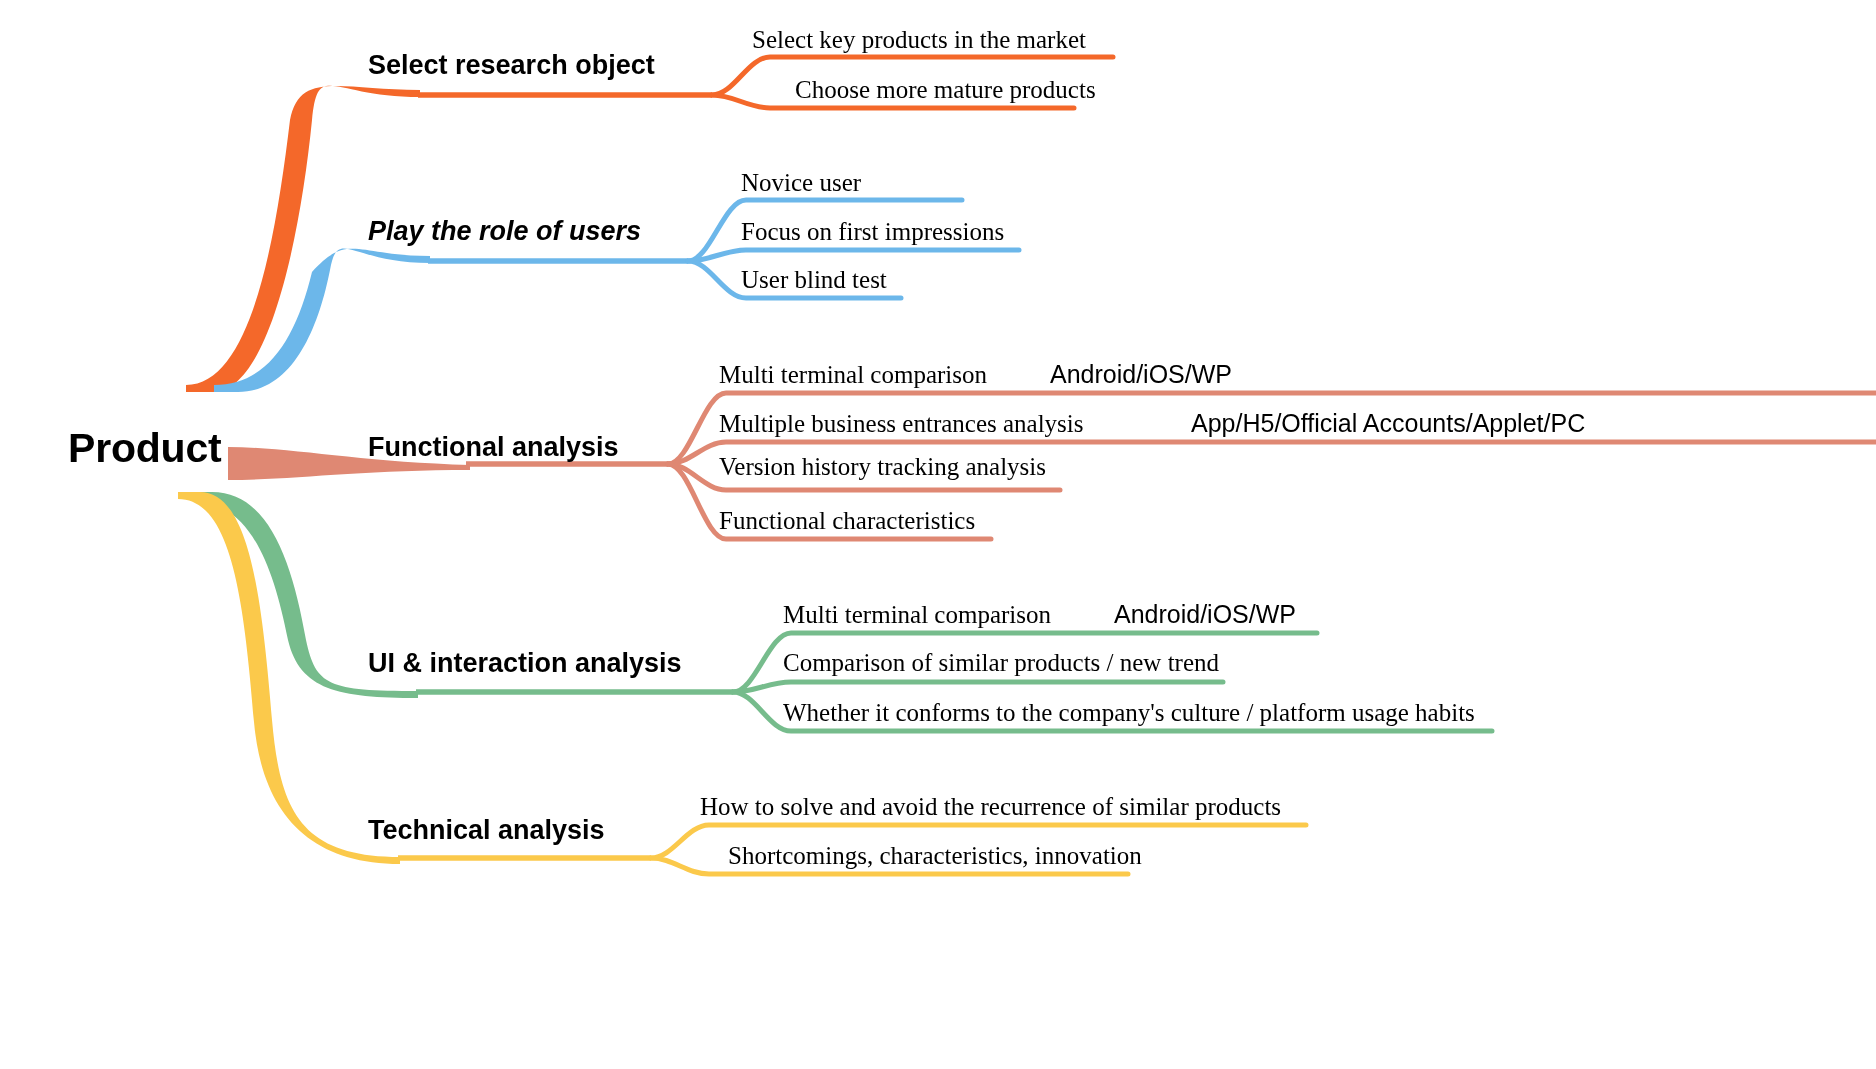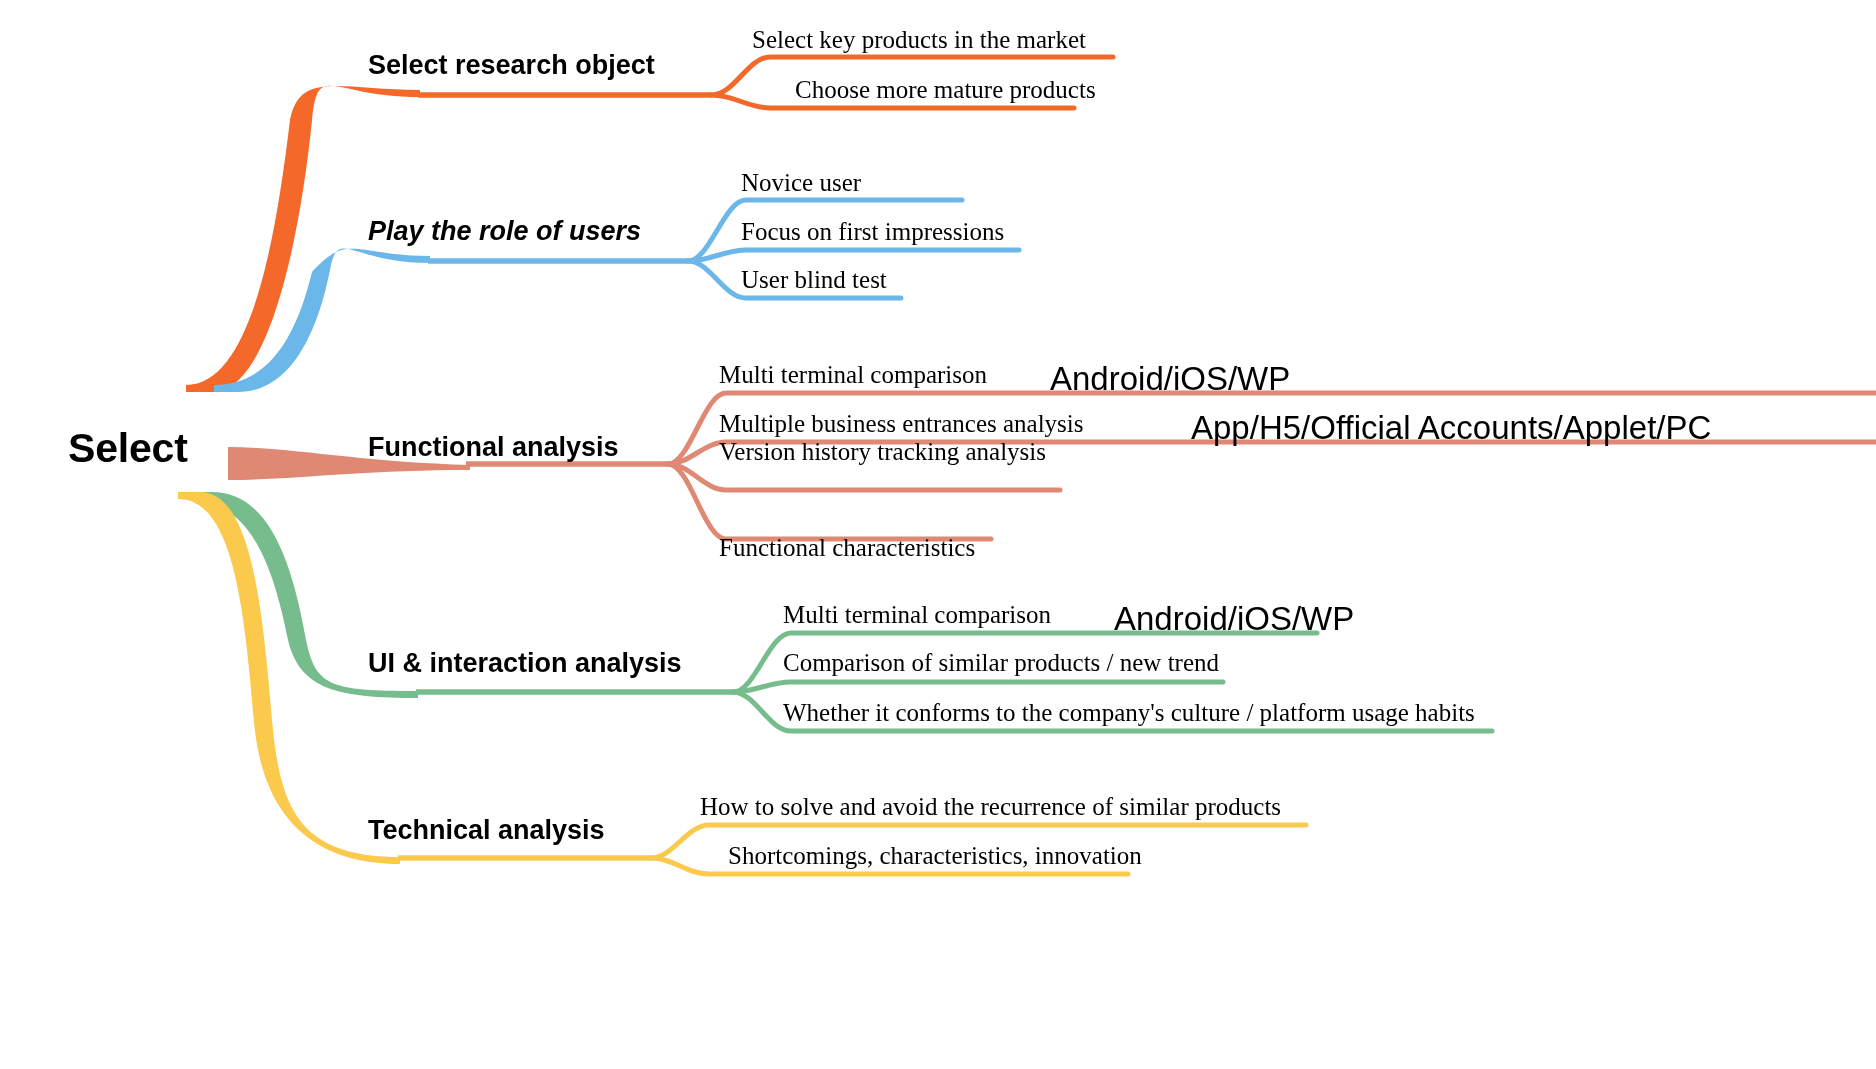--- a/index.html
+++ b/index.html
@@ -42,21 +42,21 @@
   .branch-label {
     font-size: 27px;
     font-weight: bold;
   }
   .leaf-label {
     font-size: 25px;
     font-weight: normal;
     font-family: Liberation Serif, serif;
   }
   .leaf-note {
-    font-size: 33px;
+    font-size: 25px;
     font-weight: normal;
   }
 </style>
 </head>
 <body>
 
 <div id="mindmap-root">
   <svg class="mm-canvas" id="mm-svg" viewBox="0 0 1876 1069" xmlns="http://www.w3.org/2000/svg">
       <path d="M 186,392 L 213,392 C 268,392 300,240 312,120 C 318,60 330,97 420,97 L 420,90 C 340,90 300,70 290,120 C 275,245 250,385 186,385 Z" fill="#F4682A" stroke="none"></path>
       <path d="M 418,95 L 712,95" fill="none" stroke="#F4682A" stroke-width="5.5" stroke-linecap="butt" stroke-linejoin="round"></path>
@@ -77,35 +77,35 @@
       <path d="M 416,692 L 733,692" fill="none" stroke="#76BC8C" stroke-width="5.5" stroke-linecap="butt" stroke-linejoin="round"></path>
       <path d="M 733,692 C 755,692 769,633 791,633 L 1317,633" fill="none" stroke="#76BC8C" stroke-width="5" stroke-linecap="round" stroke-linejoin="round"></path>
       <path d="M 733,692 C 755,692 769,682 791,682 L 1223,682" fill="none" stroke="#76BC8C" stroke-width="5" stroke-linecap="round" stroke-linejoin="round"></path>
       <path d="M 733,692 C 755,692 769,731 791,731 L 1492,731" fill="none" stroke="#76BC8C" stroke-width="5" stroke-linecap="round" stroke-linejoin="round"></path>
       <path d="M 178,492 L 200,492 C 250,492 262,600 272,720 C 280,810 300,857 400,857 L 400,864 C 308,864 262,812 254,722 C 244,602 232,499 178,499 Z" fill="#FBC94B" stroke="none"></path>
       <path d="M 398,858 L 651,858" fill="none" stroke="#FBC94B" stroke-width="5.5" stroke-linecap="butt" stroke-linejoin="round"></path>
       <path d="M 651,858 C 673,858 687,825 709,825 L 1306,825" fill="none" stroke="#FBC94B" stroke-width="5" stroke-linecap="round" stroke-linejoin="round"></path>
       <path d="M 651,858 C 673,858 687,874 709,874 L 1128,874" fill="none" stroke="#FBC94B" stroke-width="5" stroke-linecap="round" stroke-linejoin="round"></path>
     </svg>
   <div id="text-layer">
-      <div class="node-text root-label" style="left: 68px; top: 428px;">Select</div>
+      <div class="node-text root-label" style="left: 68px; top: 428px;">Product</div>
       <div class="node-text branch-label" style="left: 368px; top: 52px;">Select research object</div>
       <div class="node-text leaf-label" style="left: 752px; top: 27px;">Select key products in the market</div>
       <div class="node-text leaf-label" style="left: 752px; top: 77px; margin-left: 43px;">Choose more mature products</div>
       <div class="node-text branch-label" style="left: 368px; top: 218px; font-style: italic;">Play the role of users</div>
       <div class="node-text leaf-label" style="left: 741px; top: 170px;">Novice user</div>
       <div class="node-text leaf-label" style="left: 741px; top: 219px;">Focus on first impressions</div>
       <div class="node-text leaf-label" style="left: 741px; top: 267px;">User blind test</div>
       <div class="node-text branch-label" style="left: 368px; top: 434px; text-align: right;">Functional analysis</div>
       <div class="node-text leaf-label" style="left: 719px; top: 362px;">Multi terminal comparison</div>
       <div class="node-text leaf-note" style="left: 1050px; top: 362px;">Android/iOS/WP</div>
       <div class="node-text leaf-label" style="left: 719px; top: 411px;">Multiple business entrances analysis</div>
       <div class="node-text leaf-note" style="left: 1163px; top: 411px; margin-left: 28px;">App/H5/Official Accounts/Applet/PC</div>
-      <div class="node-text leaf-label" style="left: 719px; top: 439px;">Version history tracking analysis</div>
-      <div class="node-text leaf-label" style="left: 719px; top: 508px; margin-top: 27px;">Functional characteristics</div>
+      <div class="node-text leaf-label" style="left: 719px; top: 454px;">Version history tracking analysis</div>
+      <div class="node-text leaf-label" style="left: 719px; top: 508px;">Functional characteristics</div>
       <div class="node-text branch-label" style="left: 368px; top: 650px;">UI &amp; interaction analysis</div>
       <div class="node-text leaf-label" style="left: 783px; top: 602px;">Multi terminal comparison</div>
       <div class="node-text leaf-note" style="left: 1114px; top: 602px;">Android/iOS/WP</div>
       <div class="node-text leaf-label" style="left: 783px; top: 650px;">Comparison of similar products / new trend</div>
       <div class="node-text leaf-label" style="left: 783px; top: 700px;">Whether it conforms to the company's culture / platform usage habits</div>
       <div class="node-text branch-label" style="left: 368px; top: 817px;">Technical analysis</div>
       <div class="node-text leaf-label" style="left: 700px; top: 794px;">How to solve and avoid the recurrence of similar products</div>
       <div class="node-text leaf-label" style="left: 700px; top: 843px; margin-left: 28px;">Shortcomings, characteristics, innovation</div>
     </div>
 </div>

